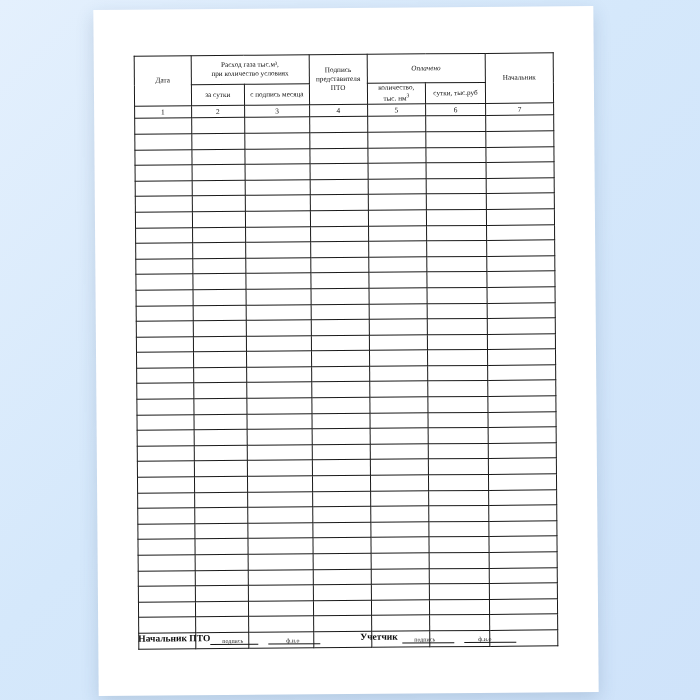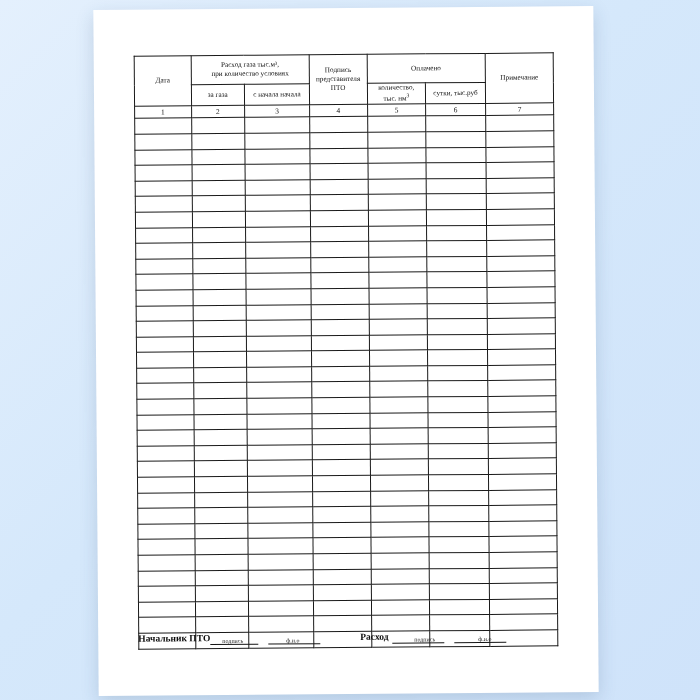--- a/index.html
+++ b/index.html
@@ -129,26 +129,26 @@
           <td class="hdr-cell hdr-tall" rowspan="2">Дата</td>
           <td class="hdr-cell" colspan="2" style="height:28px;">
             <span>Расход газа тыс.м³,</span><br>
             <span>при количество условиях</span>
           </td>
           <td class="hdr-cell hdr-tall" rowspan="2">
             <span>Подпись</span><br>
             <span>представителя</span><br>
             <span>ПТО</span>
           </td>
-          <td class="hdr-cell" colspan="2" style="height:28px;">Оплачено</td>
-          <td class="hdr-cell hdr-tall" rowspan="2">Примечание</td>
+          <td class="hdr-cell" colspan="2" style="height:28px;font-style:italic;">Оплачено</td>
+          <td class="hdr-cell hdr-tall" rowspan="2">Начальник</td>
         </tr>
         <tr>
-          <td class="hdr-cell hdr-sub">за газа</td>
-          <td class="hdr-cell hdr-sub">с начала начала</td>
+          <td class="hdr-cell hdr-sub">за сутки</td>
+          <td class="hdr-cell hdr-sub">с подпись месяца</td>
           <td class="hdr-cell hdr-sub" style="height:18px;">
             <span>количество,</span><br>
             <span class="nowrap"><span>тыс. нм</span><span class="sup">3</span></span>
           </td>
           <td class="hdr-cell hdr-sub">сутки, тыс.руб</td>
         </tr>
         <tr class="numrow">
           <td>1</td>
           <td>2</td>
           <td>3</td>
@@ -470,18 +470,18 @@
   </div>
 
   <div class="footer">
     <div class="sigblock" style="left:0px; top:0px;">
       <span class="sig-label">Начальник ПТО</span><span class="sig-line" style="width:48px;"></span><span class="sig-line" style="width:52px; margin-left:10px;"></span>
     </div>
     <div class="caprow" style="left:84px;">подпись</div>
     <div class="caprow" style="left:148px;">ф.и.о</div>
 
     <div class="sigblock" style="left:222px; top:0px;">
-      <span class="sig-label">Расход</span><span class="sig-line" style="width:52px; margin-left:4px;"></span><span class="sig-line" style="width:52px; margin-left:10px;"></span>
+      <span class="sig-label">Учетчик</span><span class="sig-line" style="width:52px; margin-left:4px;"></span><span class="sig-line" style="width:52px; margin-left:10px;"></span>
     </div>
     <div class="caprow" style="left:276px;">подпись</div>
     <div class="caprow" style="left:340px;">ф.и.о</div>
   </div>
 </div>
 
 </body></html>

